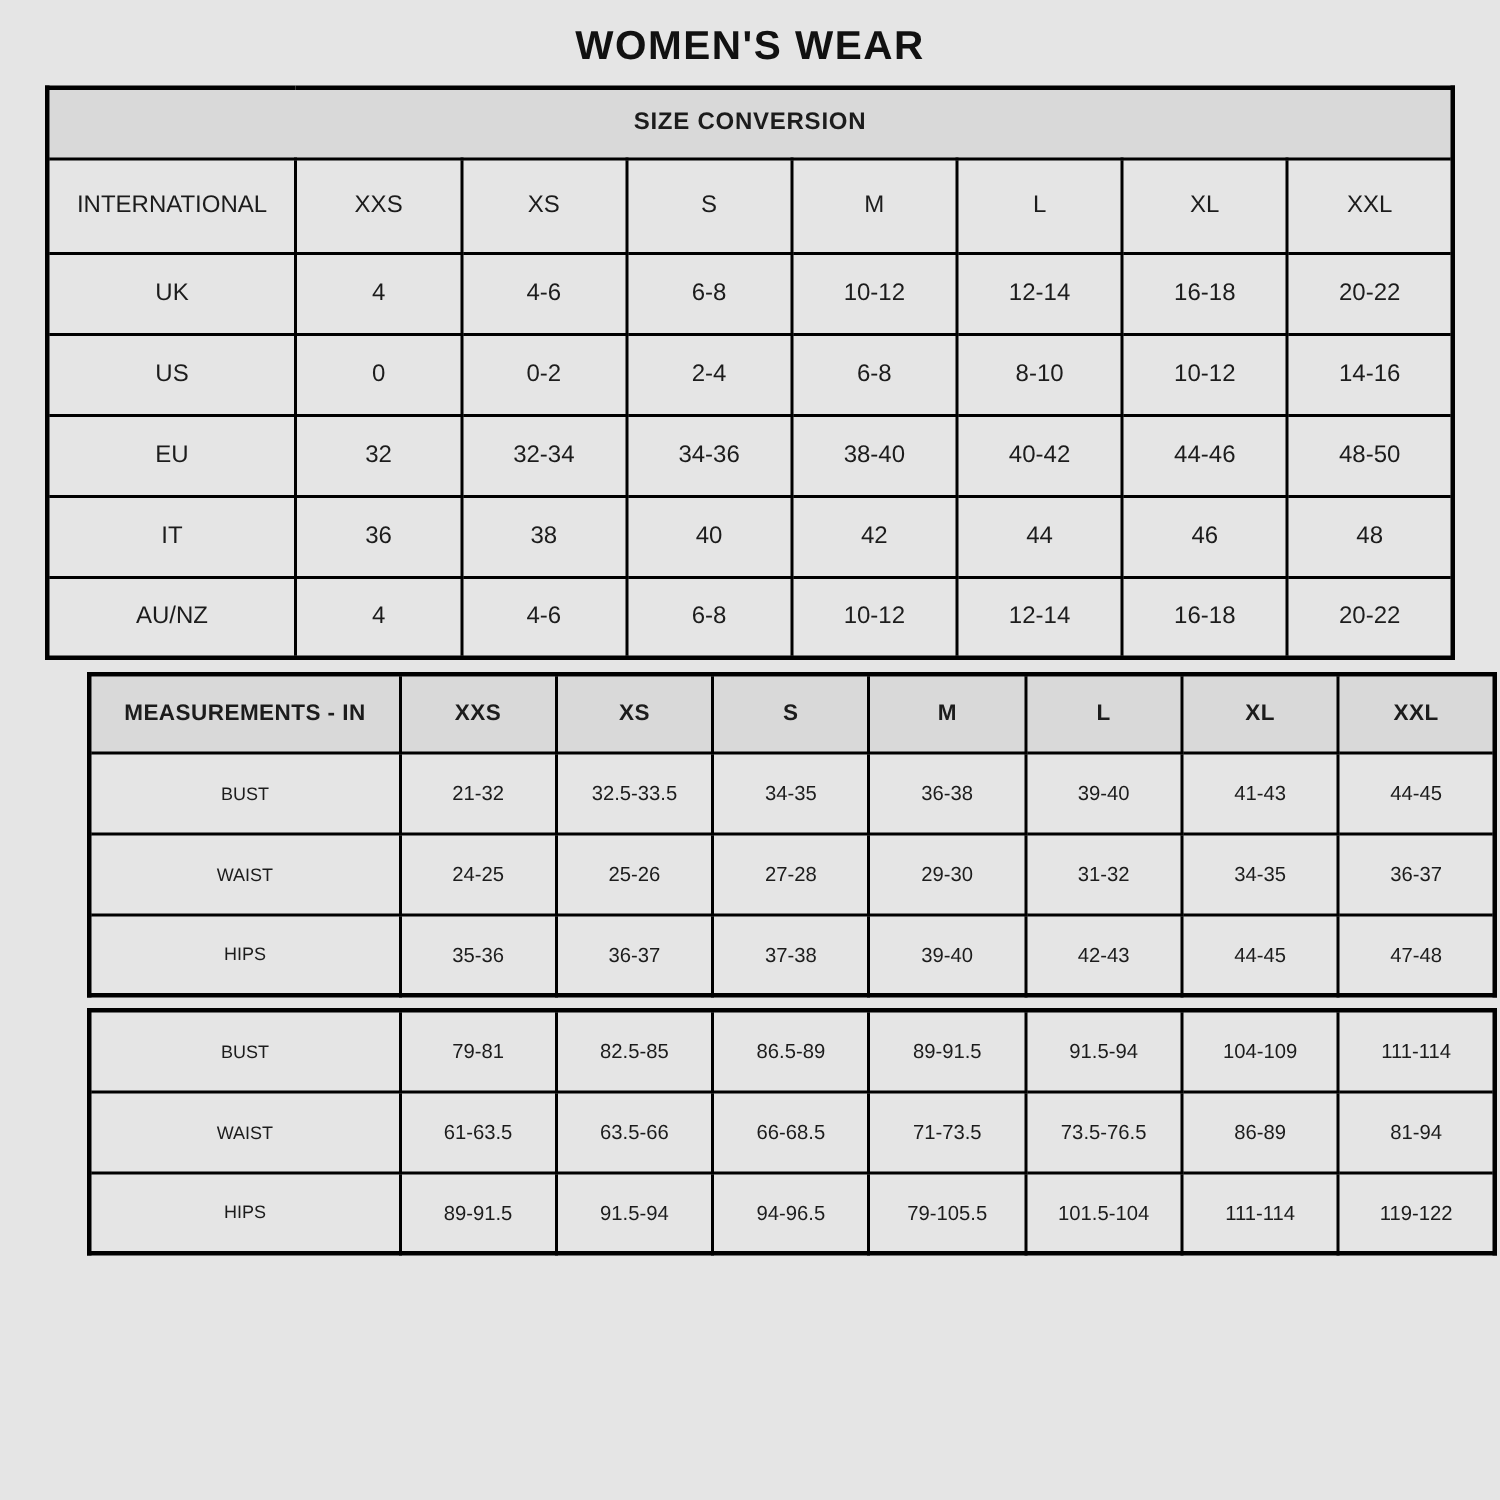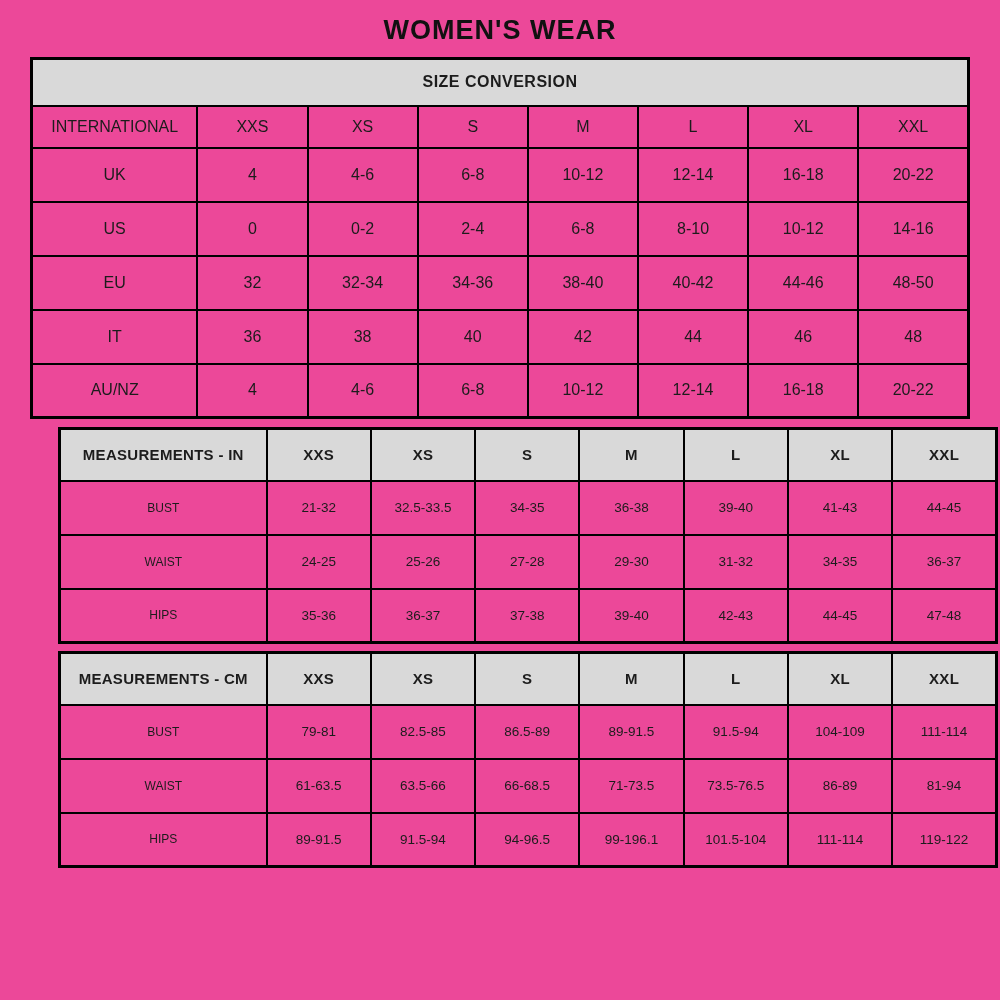--- a/index.html
+++ b/index.html
@@ -8,21 +8,21 @@
     padding: 0;
     background: #ffffff;
     width: 1000px;
     font-family: "Liberation Sans", sans-serif;
     color: #1c1c1c;
   }
   .page {
     width: 1000px;
     height: 1000px;
     padding: 0 30px;
-    background: #ec4899;
+    background: #e5e5e5;
   }
   .title {
     margin: 0;
     padding: 15px 0 12px 0;
     text-align: center;
     font-size: 27px;
     line-height: 30px;
     font-weight: bold;
     letter-spacing: 1px;
     color: #111111;
@@ -44,21 +44,21 @@
   
   .conv { margin-bottom: 8px; }
   .conv td { height: 54px; font-size: 16px; margin-top: 44px; }
   .conv td.tblhead {
     height: 47px;
     background: #d9d9d9;
     font-weight: bold;
     font-size: 16px;
     letter-spacing: 0.5px;
   }
-  .conv tr.colrow td { height: 42px; }
+  .conv tr.colrow td { height: 63px; }
   
   .meas { margin-bottom: 7px; margin-left: 28px; }
   .meas td { height: 54px; font-size: 13.5px; }
   .meas td.mhead {
     height: 52px;
     background: #d9d9d9;
     font-weight: bold;
     font-size: 15px;
     letter-spacing: 0.3px;
   }
@@ -209,30 +209,20 @@
       <col style="width:11.128%">
         <col style="width:11.128%">
         <col style="width:11.128%">
       <col style="width:11.128%">
         <col style="width:11.128%">
         <col style="width:11.128%">
       <col style="width:11.132%">
     </colgroup>
     <tbody>
         <tr>
-          <td class="mhead">MEASUREMENTS - CM</td>
-          <td class="mhead">XXS</td>
-          <td class="mhead">XS</td>
-          <td class="mhead">S</td>
-          <td class="mhead">M</td>
-          <td class="mhead">L</td>
-          <td class="mhead">XL</td>
-          <td class="mhead">XXL</td>
-        </tr>
-        <tr>
           <td class="rowlabel">BUST</td>
           <td>79-81</td>
           <td>82.5-85</td>
           <td>86.5-89</td>
           <td>89-91.5</td>
           <td>91.5-94</td>
           <td>104-109</td>
           <td>111-114</td>
         </tr>
         <tr>
@@ -243,20 +233,20 @@
           <td>71-73.5</td>
           <td>73.5-76.5</td>
           <td>86-89</td>
           <td>81-94</td>
         </tr>
         <tr>
           <td class="rowlabel">HIPS</td>
           <td>89-91.5</td>
           <td>91.5-94</td>
           <td>94-96.5</td>
-          <td>99-196.1</td>
+          <td>79-105.5</td>
           <td>101.5-104</td>
           <td>111-114</td>
           <td>119-122</td>
         </tr>
       </tbody>
   </table>
 </div>
 
 </body></html>

